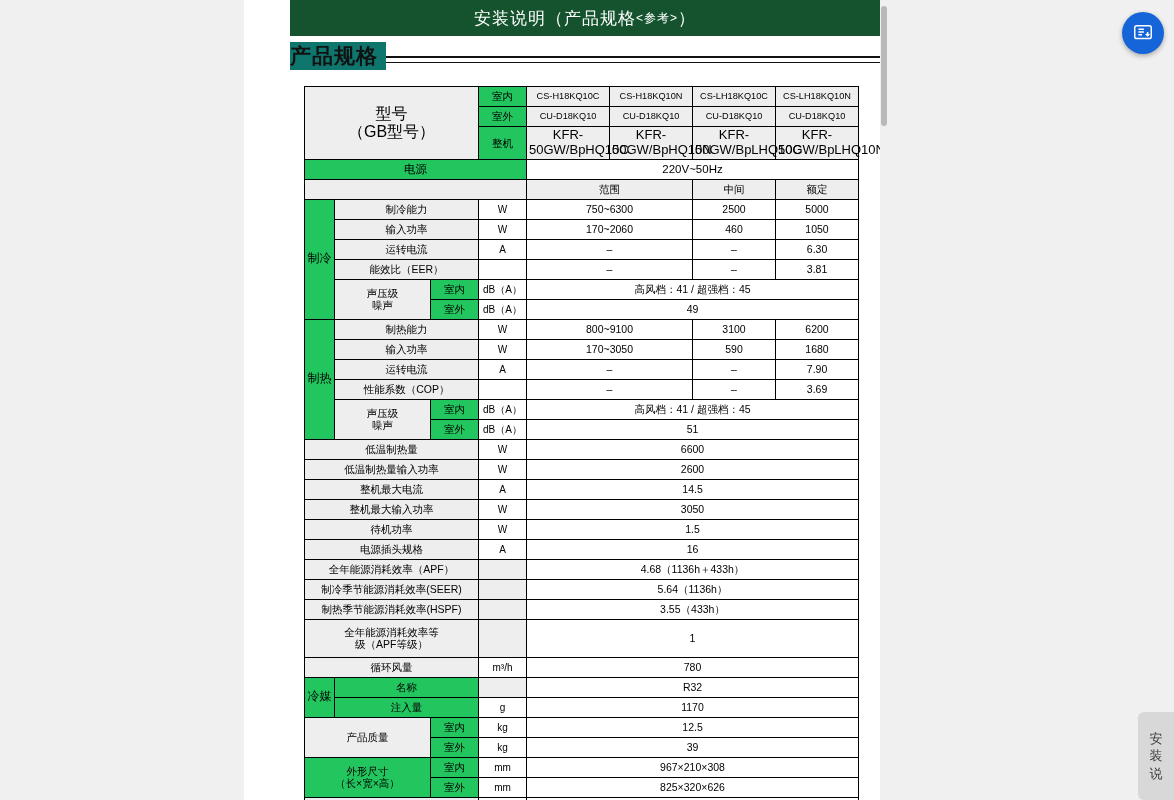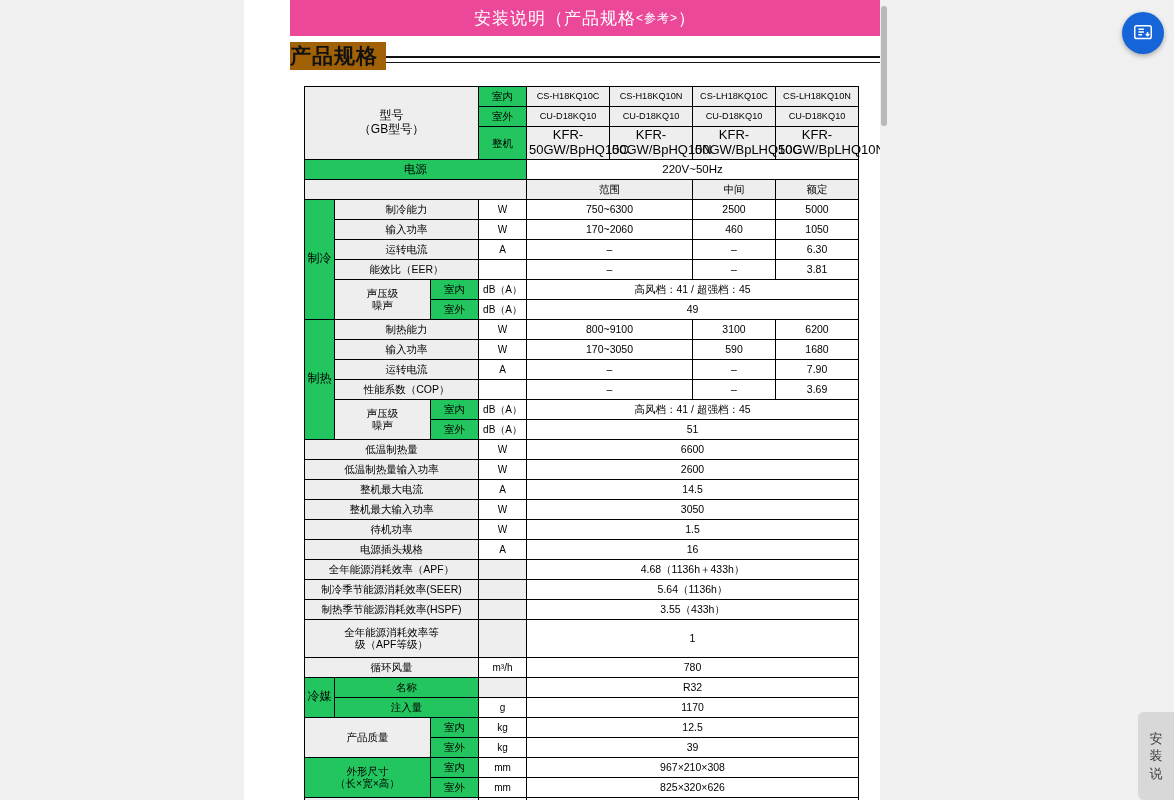--- a/index.html
+++ b/index.html
@@ -29,38 +29,38 @@
     left: 244px; top: 0;
     width: 636px; height: 800px;
     background: #ffffff;
     overflow: hidden;
   }
   
   .banner {
     position: absolute;
     left: 46px; top: 0;
     width: 590px; height: 36px;
-    background: #ec4899;
+    background: #14532d;
     color: #ffffff;
     display: flex; align-items: center; justify-content: center;
     font-size: 17px;
     letter-spacing: 1px;
   }
   .banner .bsmall { font-size: 12px; }
 
   .section-title-wrap {
     position: absolute;
     left: 46px; top: 42px;
     width: 590px; height: 30px;
   }
   .section-title {
     position: absolute; left: 0; top: 0;
     font-size: 21px; font-weight: bold; color: #111;
     letter-spacing: 1px;
-    background: #a16207;
+    background: #0f766e;
     padding-right: 8px;
     z-index: 2;
   }
   .title-rule {
     position: absolute; left: 0; top: 14px; width: 590px; height: 7px;
     border-top: 2px solid #111; border-bottom: 1px solid #111;
     z-index: 1;
   }
 
   
@@ -85,21 +85,21 @@
     line-height: 1.15;
   }
   td.lbl {
     text-align: left;
     padding-left: 8px;
     background: #eeeeee;
   }
   td.lbl-c { text-align: center; background: #22c55e; }
   td.shade { background: #eeeeee; }
   td.white { background: #ffffff; }
-  td.model-head { background: #eeeeee; font-size: 12px; }
+  td.model-head { background: #eeeeee; font-size: 16px; }
   td.modelnum { font-size: 9.2px; background:#eeeeee;}
   td.modelnum-s { font-size: 13px; background:#eeeeee; }
   td.unit { background: #ffffff; font-size: 10px; }
   td.big { font-size: 11.5px; }
   .vlabel { font-size: 12px; }
 
   
   .fab {
     position: absolute;
     right: 10px; top: 12px;

